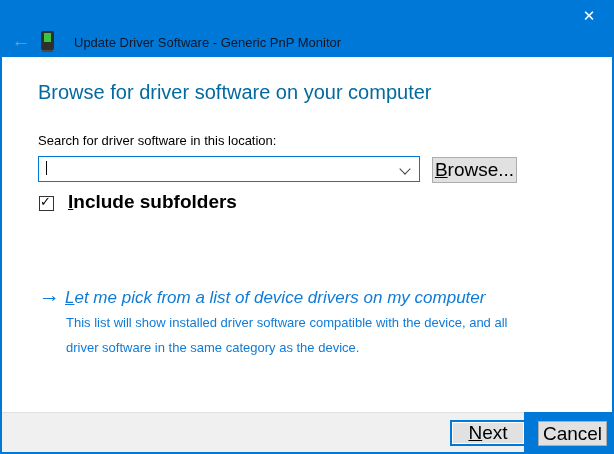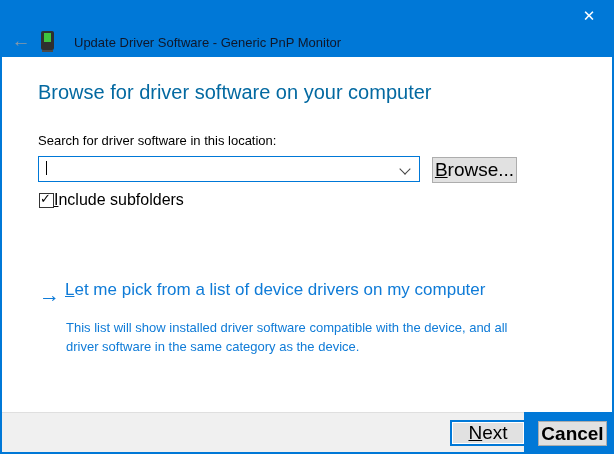--- a/index.html
+++ b/index.html
@@ -45,37 +45,37 @@
     font-family:"Liberation Sans",sans-serif; padding:0;
   }
   .browse-btn { position:absolute; left:430px; top:100px; width:85px; height:26px; }
 
   .checkbox-row { position:absolute; left:37px; top:134px; height:16px; }
   .checkbox {
     display:inline-block; width:13px; height:13px; background:#ffffff;
     border:1px solid #333333; box-sizing:content-box; position:relative; vertical-align:-3px;
   }
   .checkbox .mark { position:absolute; left:0px; top:-3px; font-size:13px; color:#000000; }
-  .checkbox-label { margin-left:0; font-size:16px; color:#000000; }
+  .checkbox-label { margin-left:14px; font-size:19px; color:#000000;font-weight:bold; }
 
   .cmd-arrow { position:absolute; left:37px; top:226px; font-size:21px; color:#0f7bd7; }
-  .cmd-link { position:absolute; left:63px; top:223px; font-size:17px; color:#0f7bd7; white-space:nowrap; }
-  .cmd-desc { position:absolute; left:64px; top:261px; width:462px; font-size:13px; line-height:19px; color:#0f7bd7; }
+  .cmd-link { position:absolute; left:63px; top:231px; font-size:17px; color:#0f7bd7; white-space:nowrap;font-style:italic; }
+  .cmd-desc { position:absolute; left:64px; top:253px; width:462px; font-size:13px; line-height:25px; color:#0f7bd7; }
   .acckey { text-decoration:underline; }
 
   
   .footer {
     position:absolute; left:2px; top:412px; width:522px; height:40px;
     background:#f0f0f0; border-top:1px solid #dfdfdf; box-sizing:border-box;
   }
   .next-btn {
     position:absolute; left:448px; top:7px; width:76px; height:26px;
     border:2px solid #0078d7; box-shadow:inset 0 0 0 1px #ffffff;
   }
-  .cancel-btn { position:absolute; left:536px; top:8px; width:69px; height:25px;font-weight:bold; }
+  .cancel-btn { position:absolute; left:536px; top:8px; width:69px; height:25px; }
 </style>
 </head>
 <body>
 
 <div class="window">
 
   <div class="titlebar">
     <div class="close-btn">✕</div>
     <div class="back-btn">←</div>
     <div class="app-icon">

